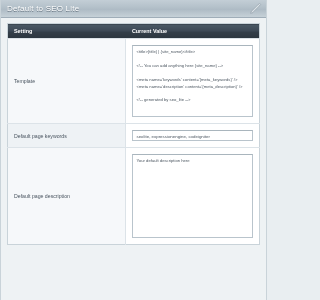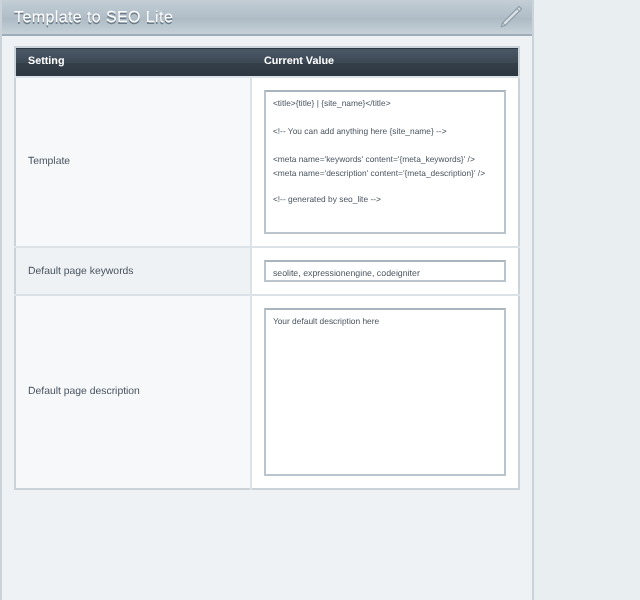--- a/index.html
+++ b/index.html
@@ -139,21 +139,21 @@
     white-space: nowrap;
     overflow: hidden;
   }
 </style>
 </head>
 <body>
 
 <div class="module">
 
   <div class="titlebar">
-    <span class="title">Template to SEO Lite</span>
+    <span class="title">Default to SEO Lite</span>
     <span class="titlebar-tools">
       <svg class="resize-icon" viewBox="0 0 14 14" xmlns="http://www.w3.org/2000/svg">
         <path d="M11.5 1.2 L12.8 2.5 L4.6 10.7 L2.6 11.4 L3.3 9.4 Z" fill="#e9eef1" stroke="#8b98a3" stroke-width="0.7" stroke-linejoin="round"></path>
         <path d="M3.3 9.4 L4.6 10.7" stroke="#8b98a3" stroke-width="0.6"></path>
         <path d="M10.4 2.3 L11.7 3.6" stroke="#8b98a3" stroke-width="0.6"></path>
       </svg>
     </span>
   </div>
 
   <div class="table-wrap">

